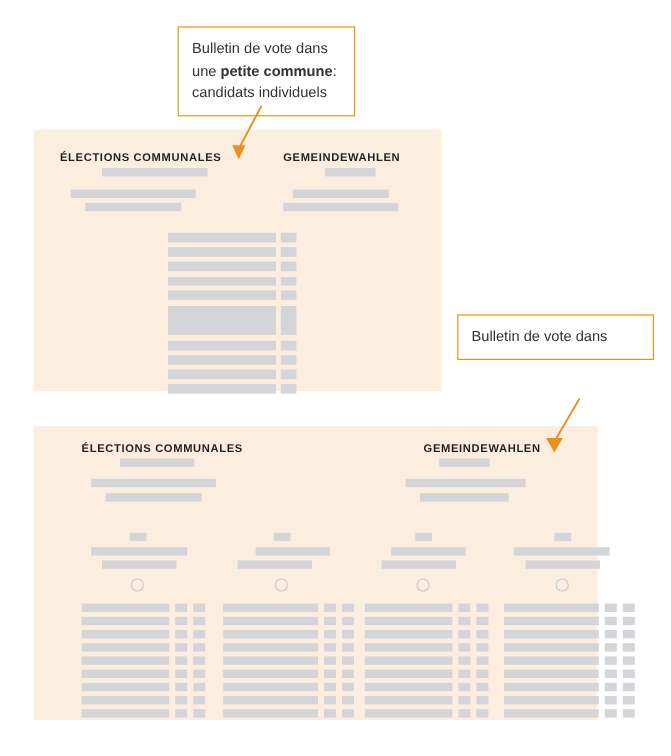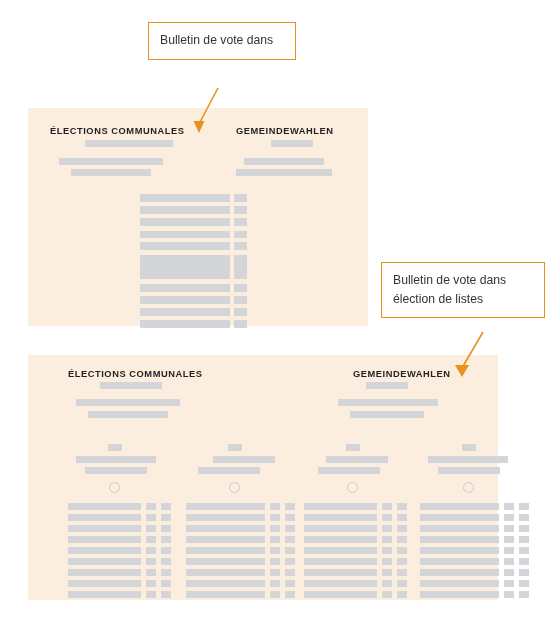--- a/index.html
+++ b/index.html
@@ -308,28 +308,31 @@
     <div class="bar" style="left:99px; top:77px; width:10px; height:7px;"></div>
 
     <div class="bar" style="left:0px;  top:88px; width:79px; height:7px;"></div>
     <div class="bar" style="left:84px; top:88px; width:10px; height:7px;"></div>
     <div class="bar" style="left:99px; top:88px; width:10px; height:7px;"></div>
   </div>
 </div>
 
 <div class="callout" id="callout-small">
   <div>Bulletin de vote dans</div>
+  <div>
+    <span>une </span><b>petite commune</b><span>:</span>
+  </div>
+  <div>candidats individuels</div>
 </div>
 
 <svg class="arrow-svg" id="arrow-small-svg" viewBox="0 0 55 48">
   <line x1="38" y1="0" x2="19" y2="36" stroke="#E8921E" stroke-width="1.6"></line>
   <polygon points="19,45 13.5,33 24.5,33" fill="#E8921E"></polygon>
 </svg>
 
 <div class="callout" id="callout-large">
   <div>Bulletin de vote dans</div>
-  <div>élection de listes</div>
 </div>
 
 <svg class="arrow-svg" id="arrow-large-svg" viewBox="0 0 60 52">
   <line x1="43" y1="0" x2="22" y2="36" stroke="#E8921E" stroke-width="1.6"></line>
   <polygon points="22,45 15,33 29,33" fill="#E8921E"></polygon>
 </svg>
 
 </body></html>

